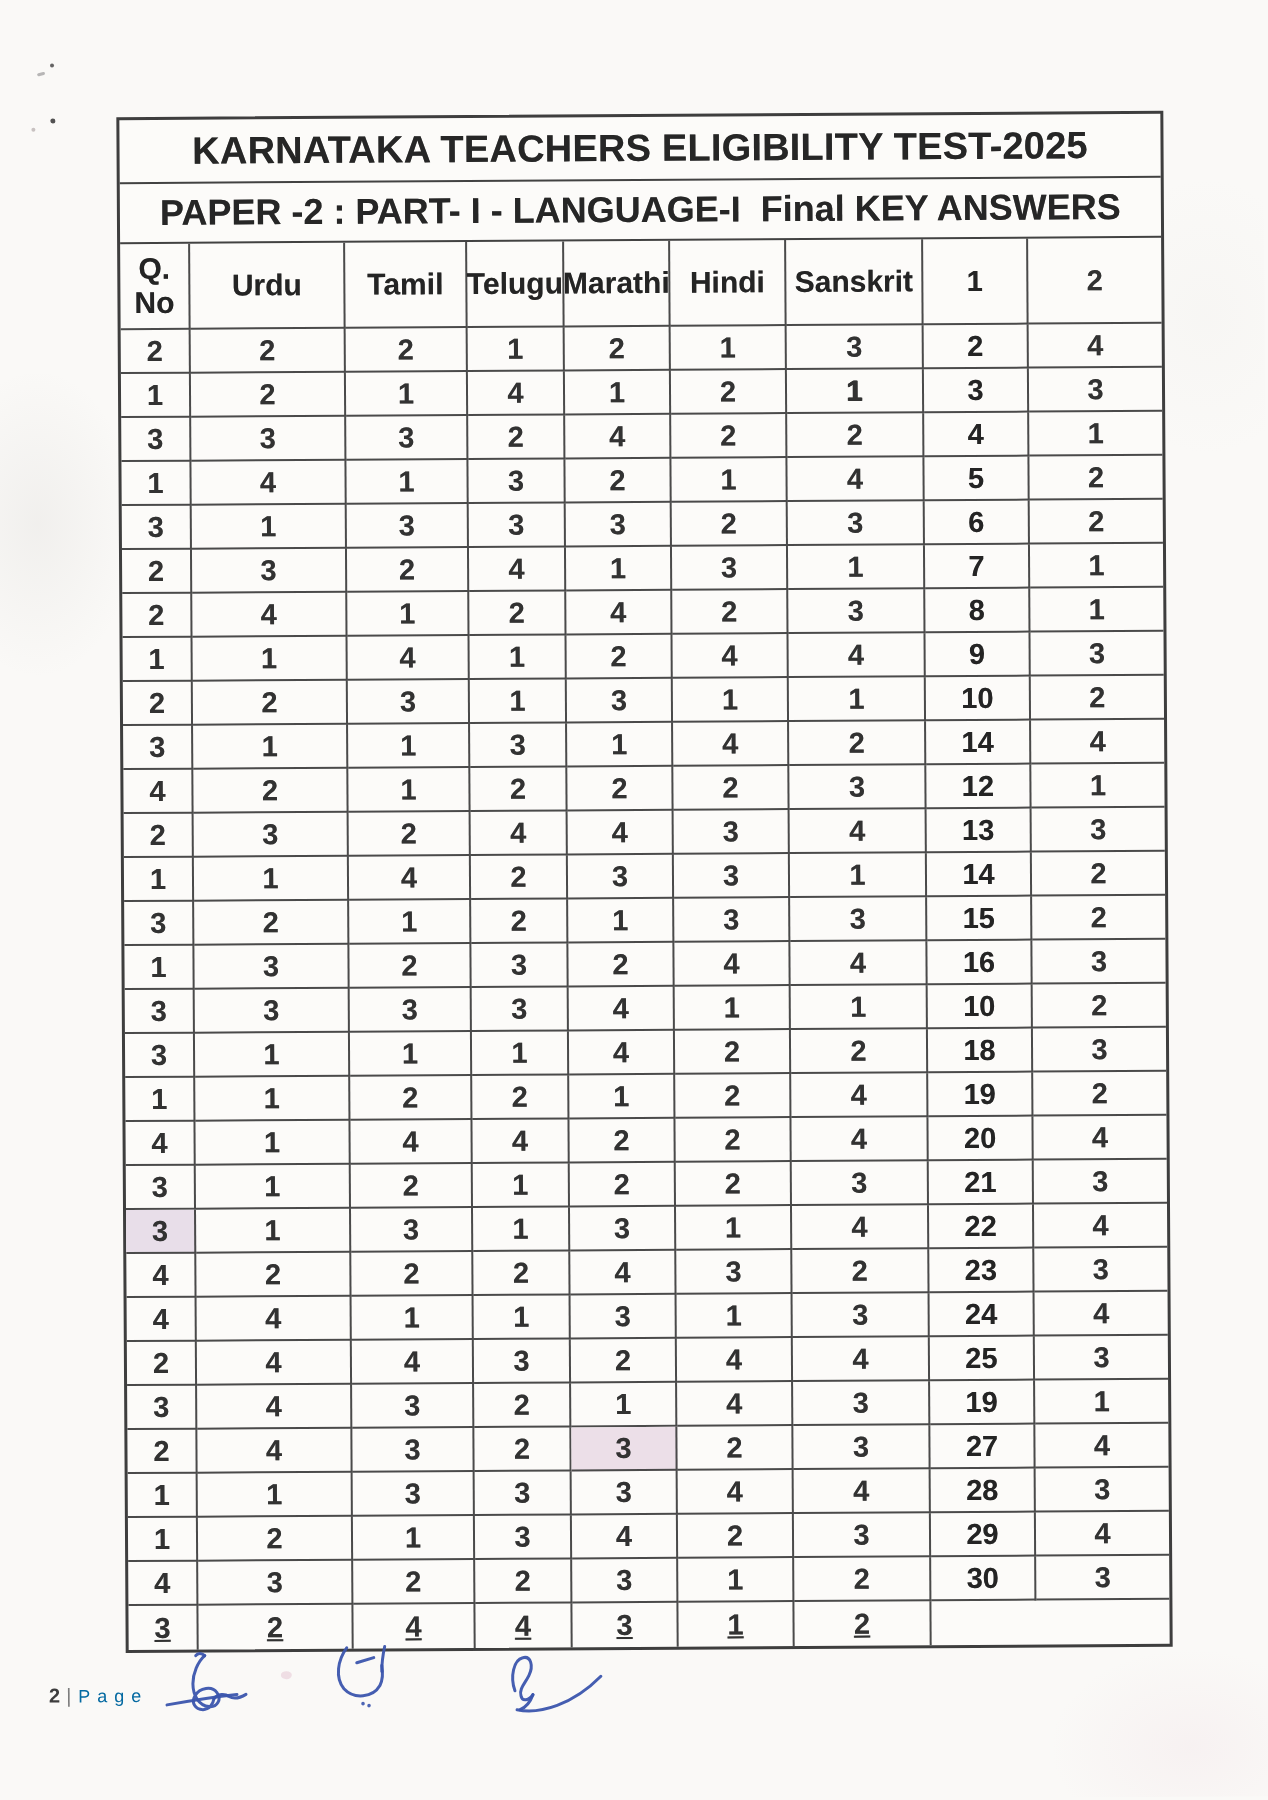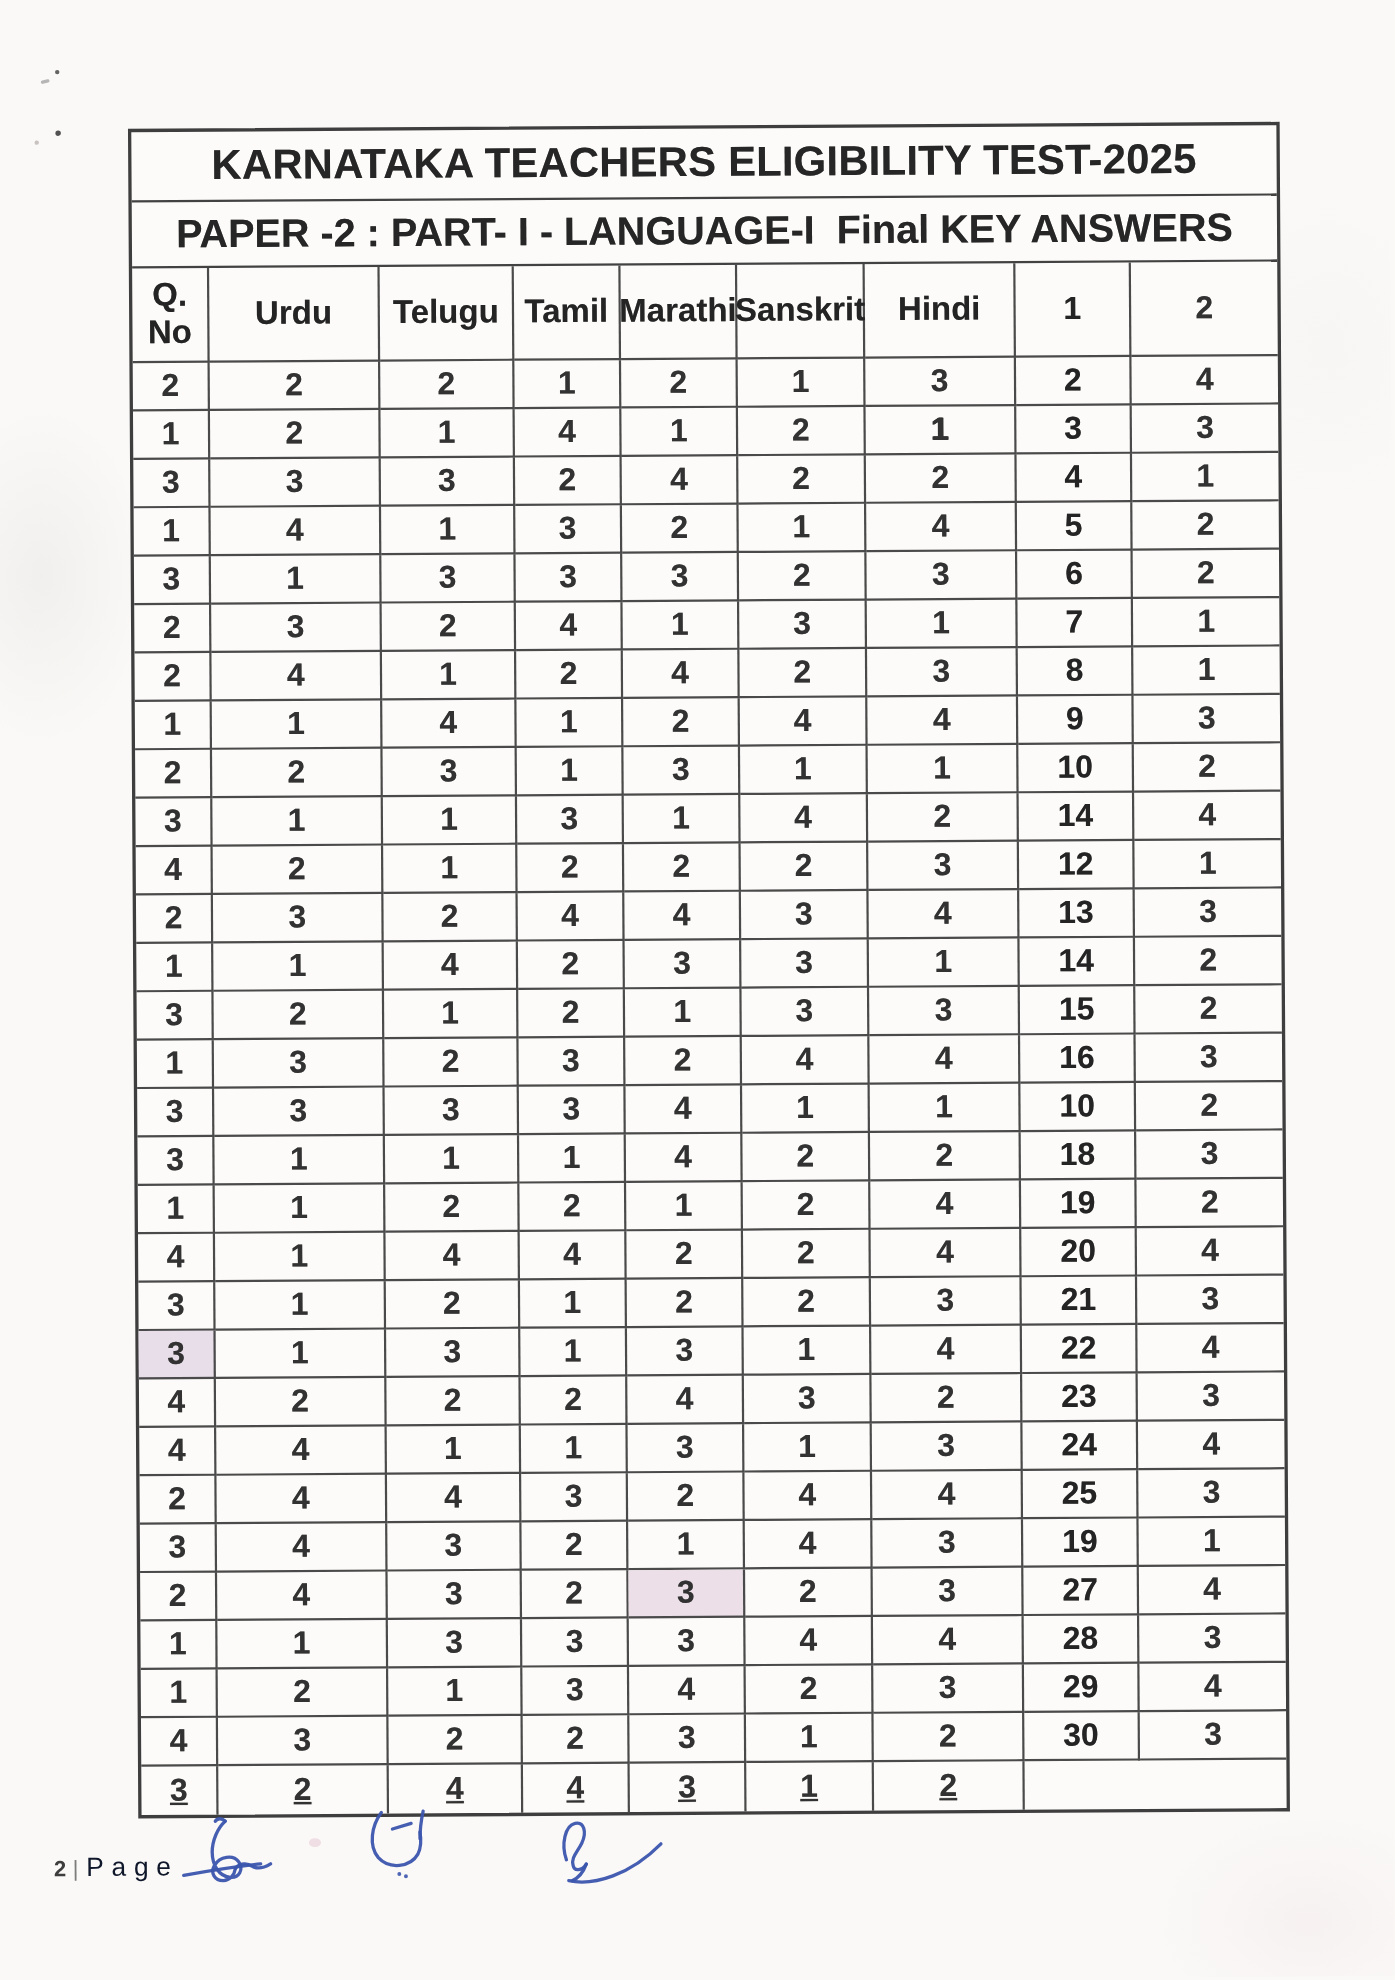--- a/index.html
+++ b/index.html
@@ -63,21 +63,21 @@
     white-space:pre-line;text-align:center;line-height:1.12;
   }
   .qcell{font-size:29px;font-weight:700;color:#242424;}
   .dcell{font-size:29px;font-weight:700;color:#323232;}
   .xbold{text-shadow:0.6px 0 0 currentColor,-0.6px 0 0 currentColor,0 0 0.6px rgba(45,45,45,.5);}
 
   
   .footer{position:absolute;left:44px;top:1681px;font-size:20px;display:flex;align-items:baseline;}
   .pnum{font-weight:700;color:#3d3d3d;}
   .psep{color:#7d7d7d;padding:0 7px 0 6px;font-weight:400;}
-  .pword{color:#0f172a;letter-spacing:7px;font-size:24px;}
+  .pword{color:#0369a1;letter-spacing:7px;font-size:18px;}
 
   .sig{position:absolute;}
   .sig path{fill:none;stroke:#3b55ad;stroke-width:3;stroke-linecap:round;stroke-linejoin:round;opacity:.95;}
   .sig circle{fill:#3b55ad;opacity:.9;}
   .sig1{left:160px;top:1649px;}
   .sig2{left:322px;top:1640px;}
   .sig3{left:490px;top:1650px;}
 </style>
 </head>
 <body>
@@ -90,25 +90,25 @@
   <div class="speck speck4"></div>
   <div class="smudge-pink"></div>
 
   <div class="akt">
     <div class="t-row t1">KARNATAKA TEACHERS ELIGIBILITY TEST-2025</div>
     <div class="t-row t2">PAPER -2 : PART- I - LANGUAGE-I  Final KEY ANSWERS</div>
     <div class="grid" id="answers-grid">
         <div class="cell hcell">Q.
 No</div>
         <div class="cell hcell">Urdu</div>
+        <div class="cell hcell">Tamil</div>
         <div class="cell hcell">Telugu</div>
-        <div class="cell hcell">Tamil</div>
         <div class="cell hcell">Marathi</div>
+        <div class="cell hcell">Hindi</div>
         <div class="cell hcell">Sanskrit</div>
-        <div class="cell hcell">Hindi</div>
         <div class="cell qcell">1</div>
         <div class="cell dcell">2</div>
         <div class="cell dcell">2</div>
         <div class="cell dcell">2</div>
         <div class="cell dcell">2</div>
         <div class="cell dcell">1</div>
         <div class="cell dcell">2</div>
         <div class="cell dcell">1</div>
         <div class="cell dcell">3</div>
         <div class="cell qcell">2</div>

